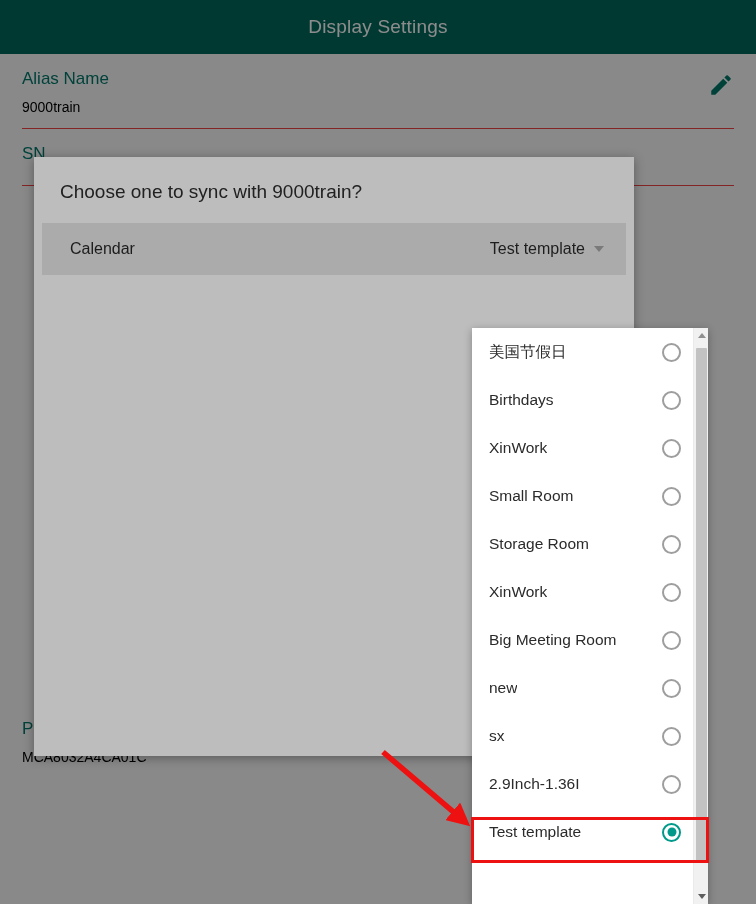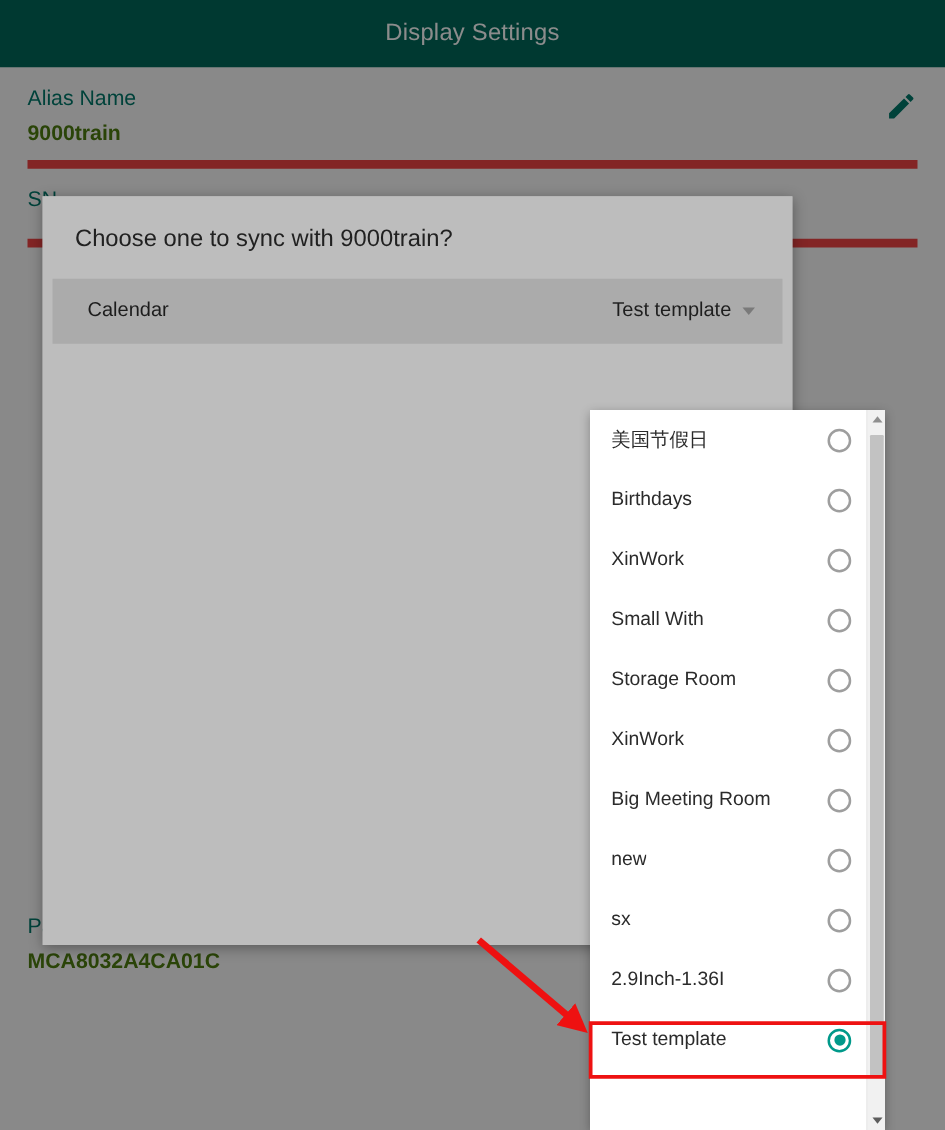--- a/index.html
+++ b/index.html
@@ -49,33 +49,32 @@
     left: 0; top: 54px;
     width: 756px;
     height: 850px;
     background: #fafafa;
     padding: 0 22px;
   }
 
   .field-block {
     position: relative;
     padding: 14px 0 12px 0;
-    border-bottom: 7px solid #ef4444;
+    border-bottom: 1px solid #ef4444;
   }
   .field-label {
     color: #00796b;
     font-size: 17px;
     line-height: 22px;
     margin-bottom: 8px;
   }
   .field-value {
-    color: #4d7c0f;
-    font-size: 17px;
+    color: #000000;
+    font-size: 14px;
     line-height: 18px;
-    font-weight: bold;
   }
   .field-block.no-rule { border-bottom: none; }
 
   .edit-icon {
     position: absolute;
     right: 0;
     top: 18px;
     width: 26px;
     height: 26px;
   }
@@ -334,21 +333,21 @@
         </div>
         <div class="dd-item">
           <span class="dd-label">Birthdays</span>
           <span class="radio"></span>
         </div>
         <div class="dd-item">
           <span class="dd-label">XinWork</span>
           <span class="radio"></span>
         </div>
         <div class="dd-item">
-          <span class="dd-label">Small With</span>
+          <span class="dd-label">Small Room</span>
           <span class="radio"></span>
         </div>
         <div class="dd-item">
           <span class="dd-label">Storage Room</span>
           <span class="radio"></span>
         </div>
         <div class="dd-item">
           <span class="dd-label">XinWork</span>
           <span class="radio"></span>
         </div>

